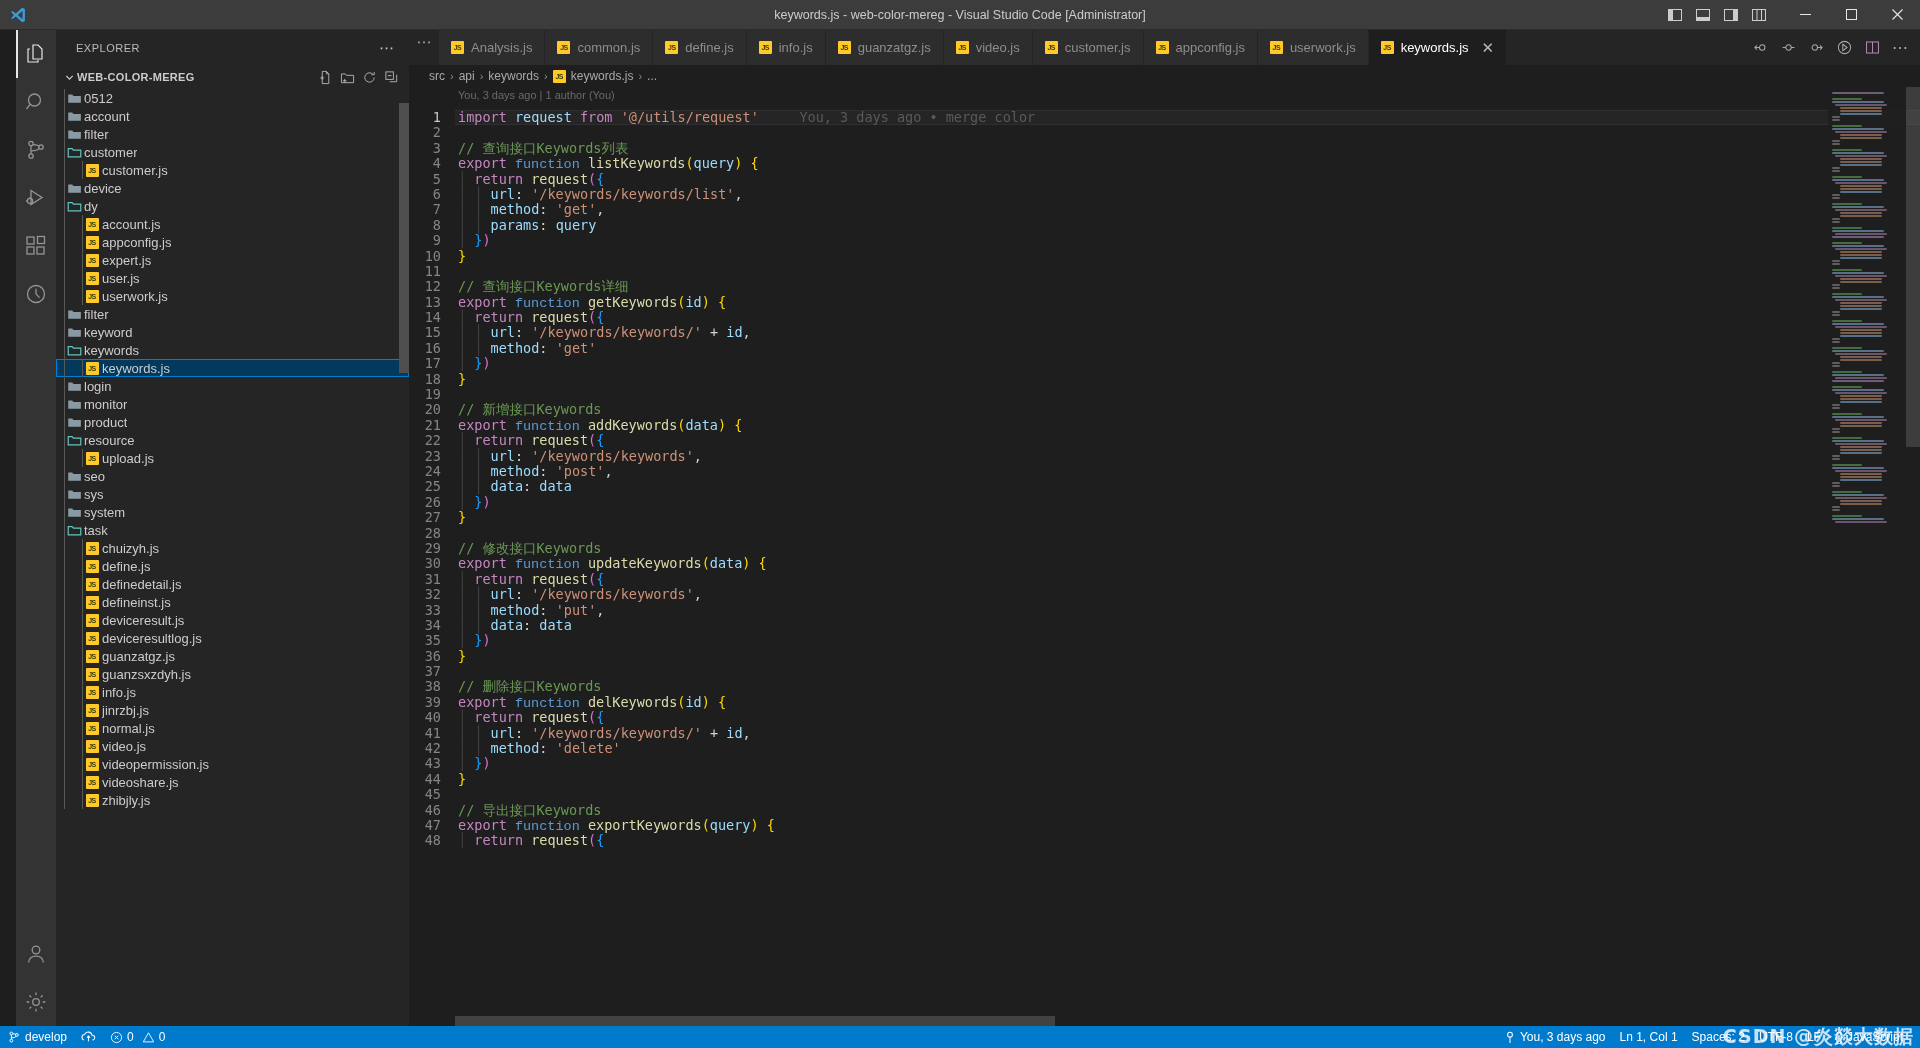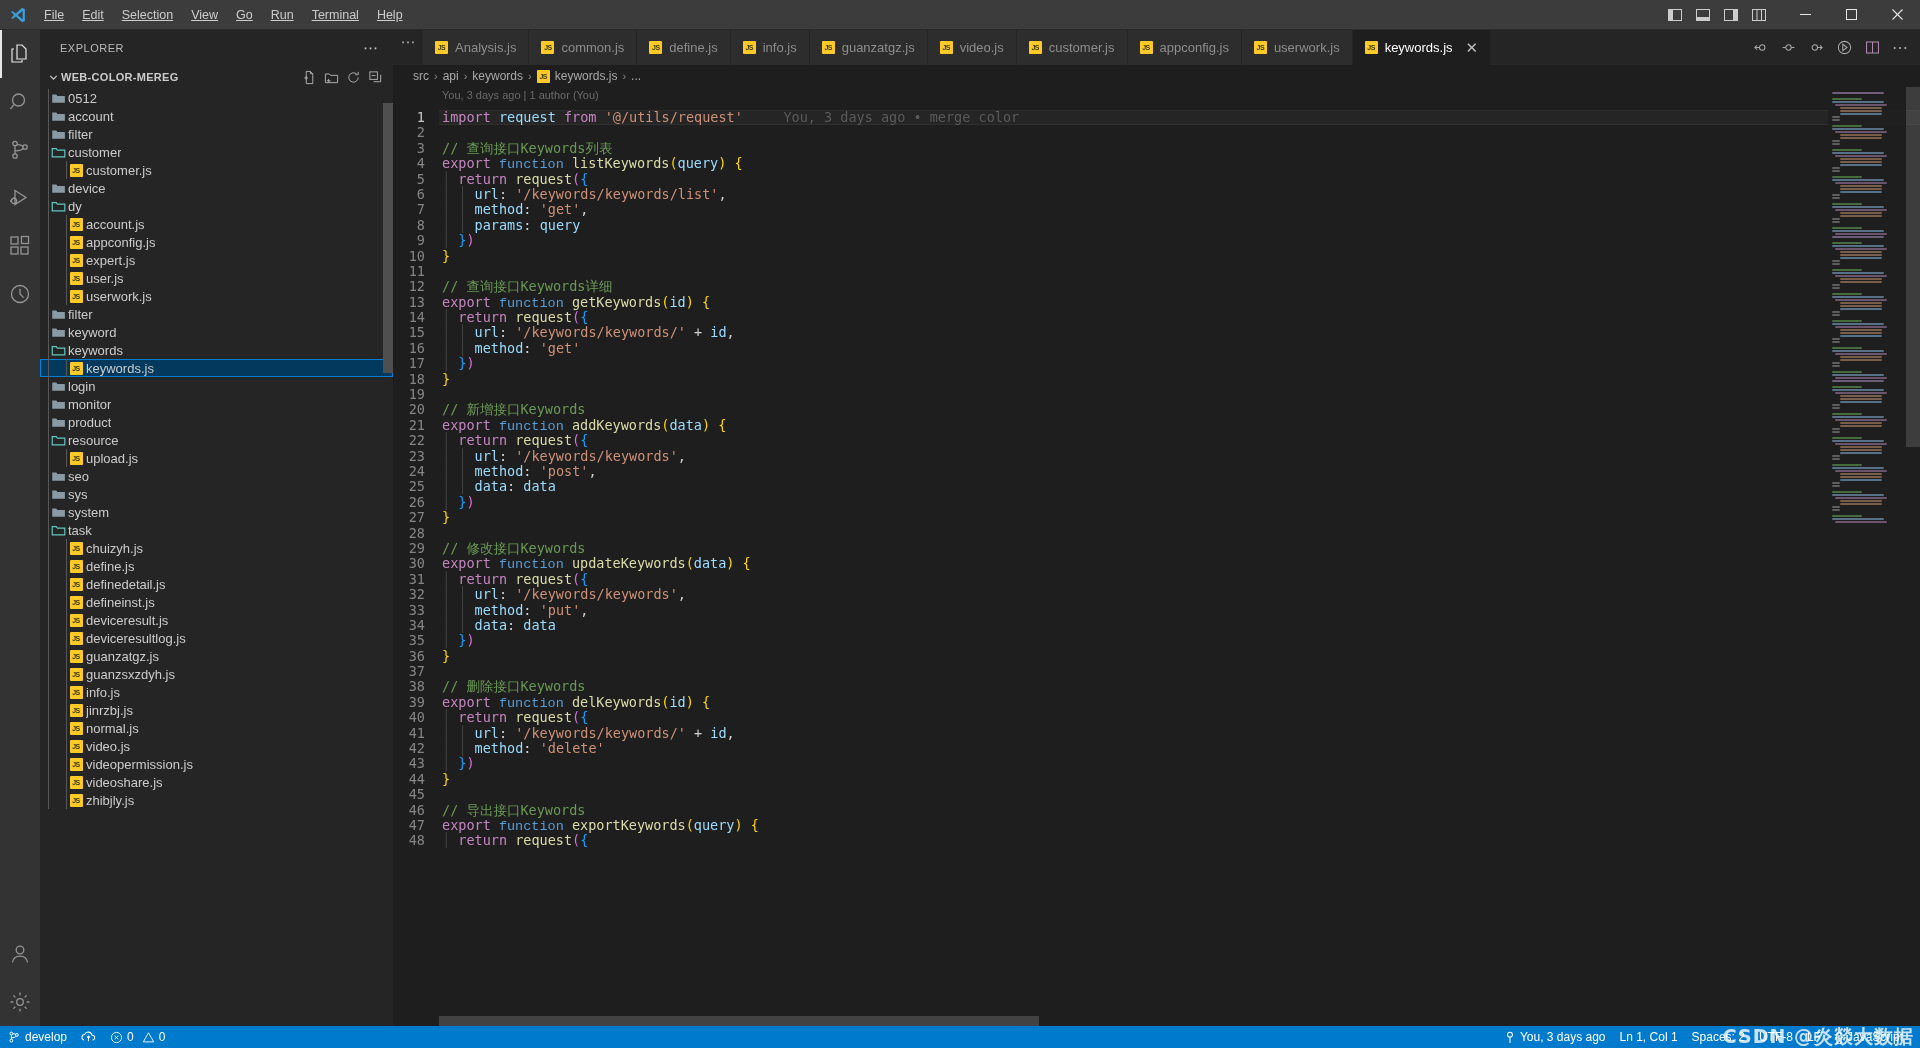--- a/index.html
+++ b/index.html
@@ -31,21 +31,21 @@
   .title-center {
     position: absolute; left: 0; right: 0; text-align: center;
     font-size: 12.5px; color: #cccccc; pointer-events: none;
   }
   .win-right { margin-left: auto; display: flex; align-items: center; height:100%; z-index:2; }
   .layout-icons { display: flex; align-items: center; gap: 2px; padding-right: 10px; }
   .lay-btn { width: 26px; height: 26px; display:flex; align-items:center; justify-content:center; }
   .win-btn { width: 46px; height: 30px; display: flex; align-items: center; justify-content: center; }
 
   
-  .main { flex: 1 1 auto; display: flex; min-height: 0; }
+  .main { flex: 1 1 auto; display: flex; min-height: 0; padding-left: 16px; }
 
   
   .activitybar {
     width: 40px; flex: 0 0 40px; background: #333333;
     display: flex; flex-direction: column; align-items: center;
   }
   .act-item {
     width: 40px; height: 48px; display: flex; align-items: center; justify-content: center;
     position: relative; opacity: .62;
   }
@@ -208,30 +208,21 @@
 </style>
 </head>
 <body>
 
 <div class="titlebar">
   <div class="vs-logo">
     <svg width="18" height="18" viewBox="0 0 24 24">
       <path d="M17.5 2.2L9.2 10.1 4.6 6.6 2.8 7.5l3.7 4.5-3.7 4.5 1.8.9 4.6-3.5 8.3 7.9 3.7-1.7V3.9L17.5 2.2zm.6 4.3v11l-6.6-5.5 6.6-5.5z" fill="#3c9cd7"></path>
     </svg>
   </div>
-  <div class="menu">
-    <div class="menu-item"><u>File</u></div>
-    <div class="menu-item"><u>Edit</u></div>
-    <div class="menu-item"><u>Selection</u></div>
-    <div class="menu-item"><u>View</u></div>
-    <div class="menu-item"><u>Go</u></div>
-    <div class="menu-item"><u>Run</u></div>
-    <div class="menu-item"><u>Terminal</u></div>
-    <div class="menu-item"><u>Help</u></div>
-  </div>
+  <div class="title-center">keywords.js - web-color-mereg - Visual Studio Code [Administrator]</div>
   <div class="win-right">
     <div class="layout-icons">
       <div class="lay-btn">
         <svg width="16" height="16" viewBox="0 0 16 16">
             <rect x="1.5" y="2.5" width="13" height="11" fill="none" stroke="#ccc" stroke-width="1"></rect>
             <rect x="1.5" y="2.5" width="4.5" height="11" fill="#ccc"></rect>
           </svg>
       </div>
       <div class="lay-btn">
         <svg width="16" height="16" viewBox="0 0 16 16">

